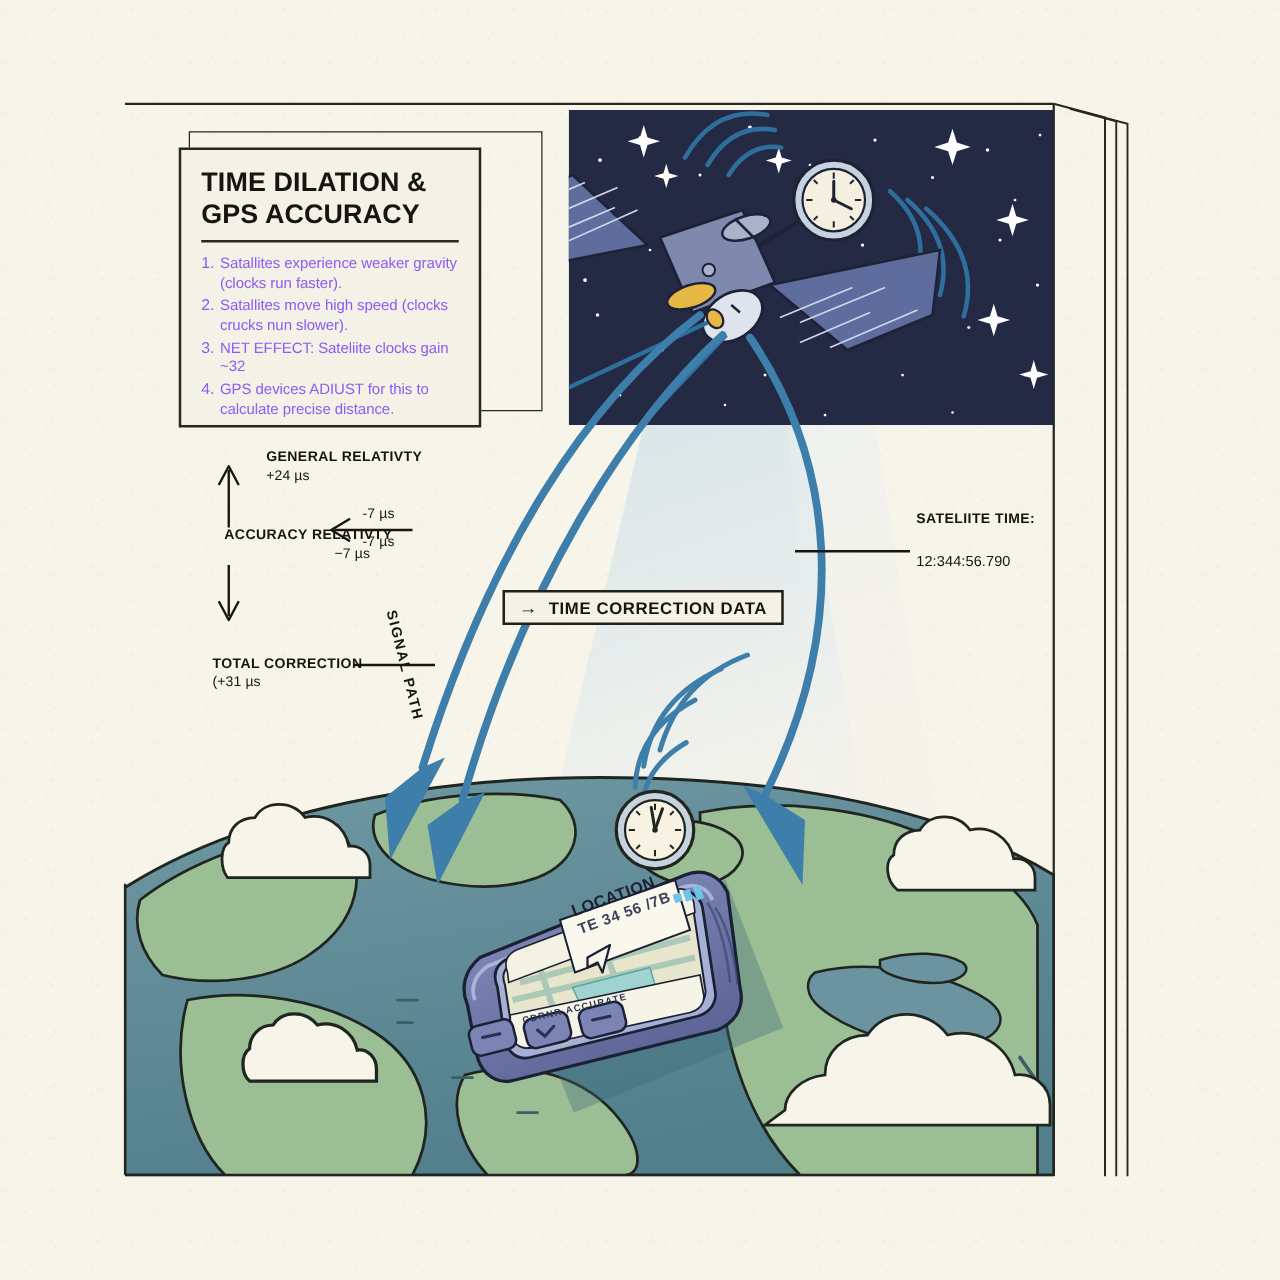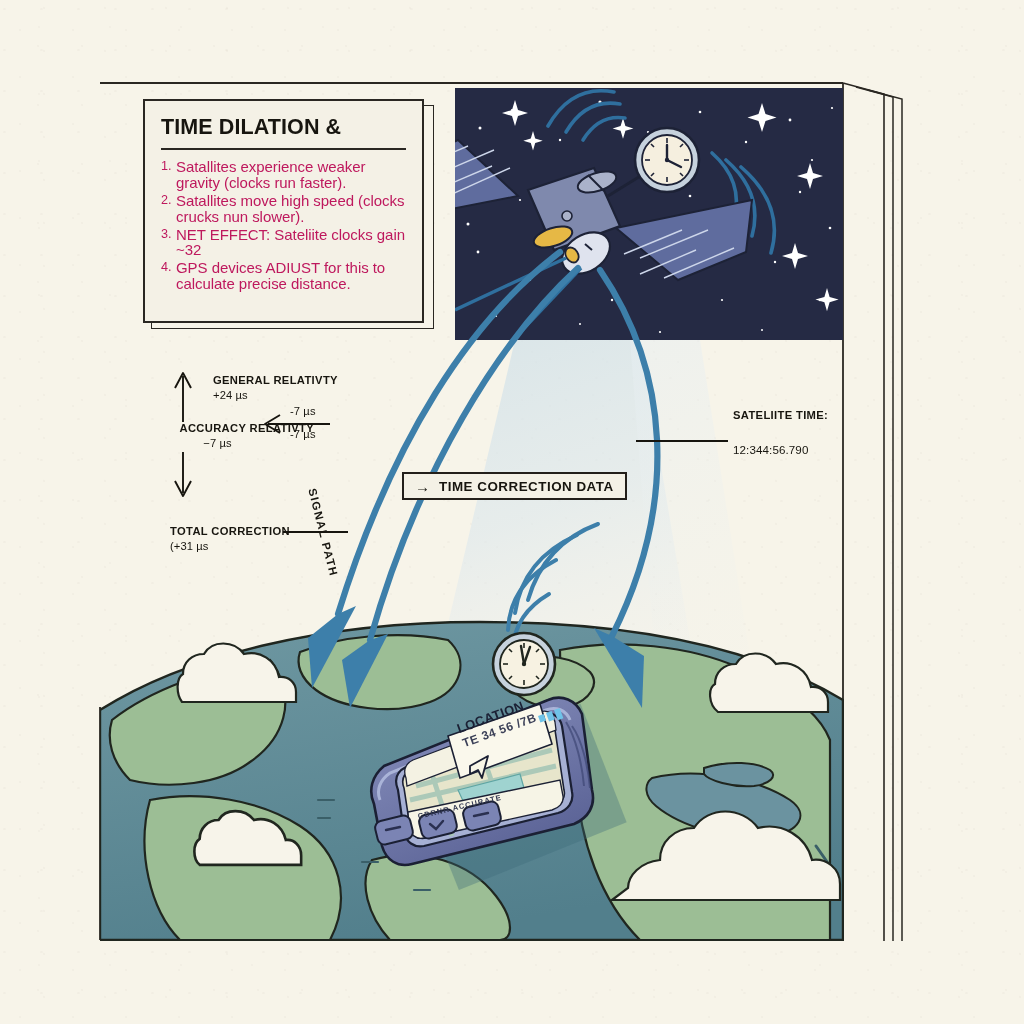--- a/index.html
+++ b/index.html
@@ -20,58 +20,58 @@
       radial-gradient(circle at 86% 78%, rgba(140,130,110,.05) 0 1px, transparent 1.4px),
       radial-gradient(circle at 55% 40%, rgba(140,130,110,.04) 0 1px, transparent 1.4px);
     background-size:37px 41px,53px 47px,61px 43px,44px 59px,71px 67px;
     opacity:.9;
   }
   #stage{position:absolute;inset:0;}
   svg.layer{position:absolute;left:0;top:0;width:1024px;height:1024px;overflow:visible;}
 
   
   #title-card{
-    position:absolute;left:143px;top:99px;width:281px;height:224px;
+    position:absolute;left:143px;top:118px;width:242px;height:224px;
     background:#f4f1e6;
     border:2.2px solid #2a2722;
     box-sizing:border-box;
     z-index:40;
   }
   #title-card-shadow{
     position:absolute;left:151px;top:105px;width:283px;height:224px;
     border:1.4px solid #2a2722;box-sizing:border-box;z-index:38;background:transparent;
   }
   #title-card-inner{padding:14px 16px 10px 16px;}
   .card-title{
     font-weight:bold;font-size:21.5px;line-height:25px;color:#17150f;
     letter-spacing:.1px;margin:0 0 0 0;
   }
   .card-rule{height:2.4px;background:#2a2722;margin:8px 0 9px 0;}
   ol.card-list{margin:0;padding:0;list-style:none;counter-reset:it;}
   ol.card-list li{
-    font-size:15px;line-height:15.6px;color:#be185d;
+    font-size:12px;line-height:15.6px;color:#8b5cf6;
     padding-left:15px;position:relative;margin-bottom:2.5px;
     letter-spacing:-.05px;
   }
   ol.card-list li:before{
     counter-increment:it;content:counter(it) ".";
     position:absolute;left:0;top:0;font-size:12.6px;
   }
 
   
   .lbl{
     position:absolute;color:#17150f;font-size:11.2px;
     font-weight:bold;letter-spacing:.35px;line-height:14.5px;
     white-space:nowrap;z-index:35;
   }
   .lbl .sub{font-weight:normal;letter-spacing:.1px;display:block;}
 
-  #lbl-general{left:213px;top:373px;}
+  #lbl-general{left:213px;top:359px;}
   #lbl-special{left:139px;top:421px;text-align:right;width:175px;white-space:normal;}
-  #lbl-special .sub{text-align:center;padding-right:18px;}
+  #lbl-special .sub{text-align:right;padding-right:18px;}
   #lbl-minus-top{left:290px;top:404px;font-weight:normal;letter-spacing:.1px;}
   #lbl-minus-bot{left:290px;top:427px;font-weight:normal;letter-spacing:.1px;}
   #lbl-total{left:170px;top:524px;text-align:center;}
   #lbl-total .sub{text-align:left;}
   #lbl-sattime{left:733px;top:408px;}
   #lbl-sattime .sub{font-weight:normal;letter-spacing:.1px;font-size:11.6px;margin-top:20px;}
 
   
   #lbl-signal-path{
     position:absolute;left:318px;top:487px;z-index:36;
@@ -395,20 +395,21 @@
         <path d="M566 722 C576 738 582 764 584 786"></path>
       </g>
     </g>
   </svg>
 
   <div id="title-card-shadow"></div>
 
   <div id="title-card">
     <div id="title-card-inner">
       <div class="card-title">TIME DILATION &amp;</div>
+      <div class="card-title">GPS ACCURACY</div>
       <div class="card-rule"></div>
       <ol class="card-list">
         <li>Satallites experience weaker gravity (clocks run faster).</li>
         <li>Satallites move high speed (clocks crucks nun slower).</li>
         <li>NET EFFECT: Sateliite clocks gain ~32</li>
         <li>GPS devices ADIUST for this to calculate precise distance.</li>
       </ol>
     </div>
   </div>
 

